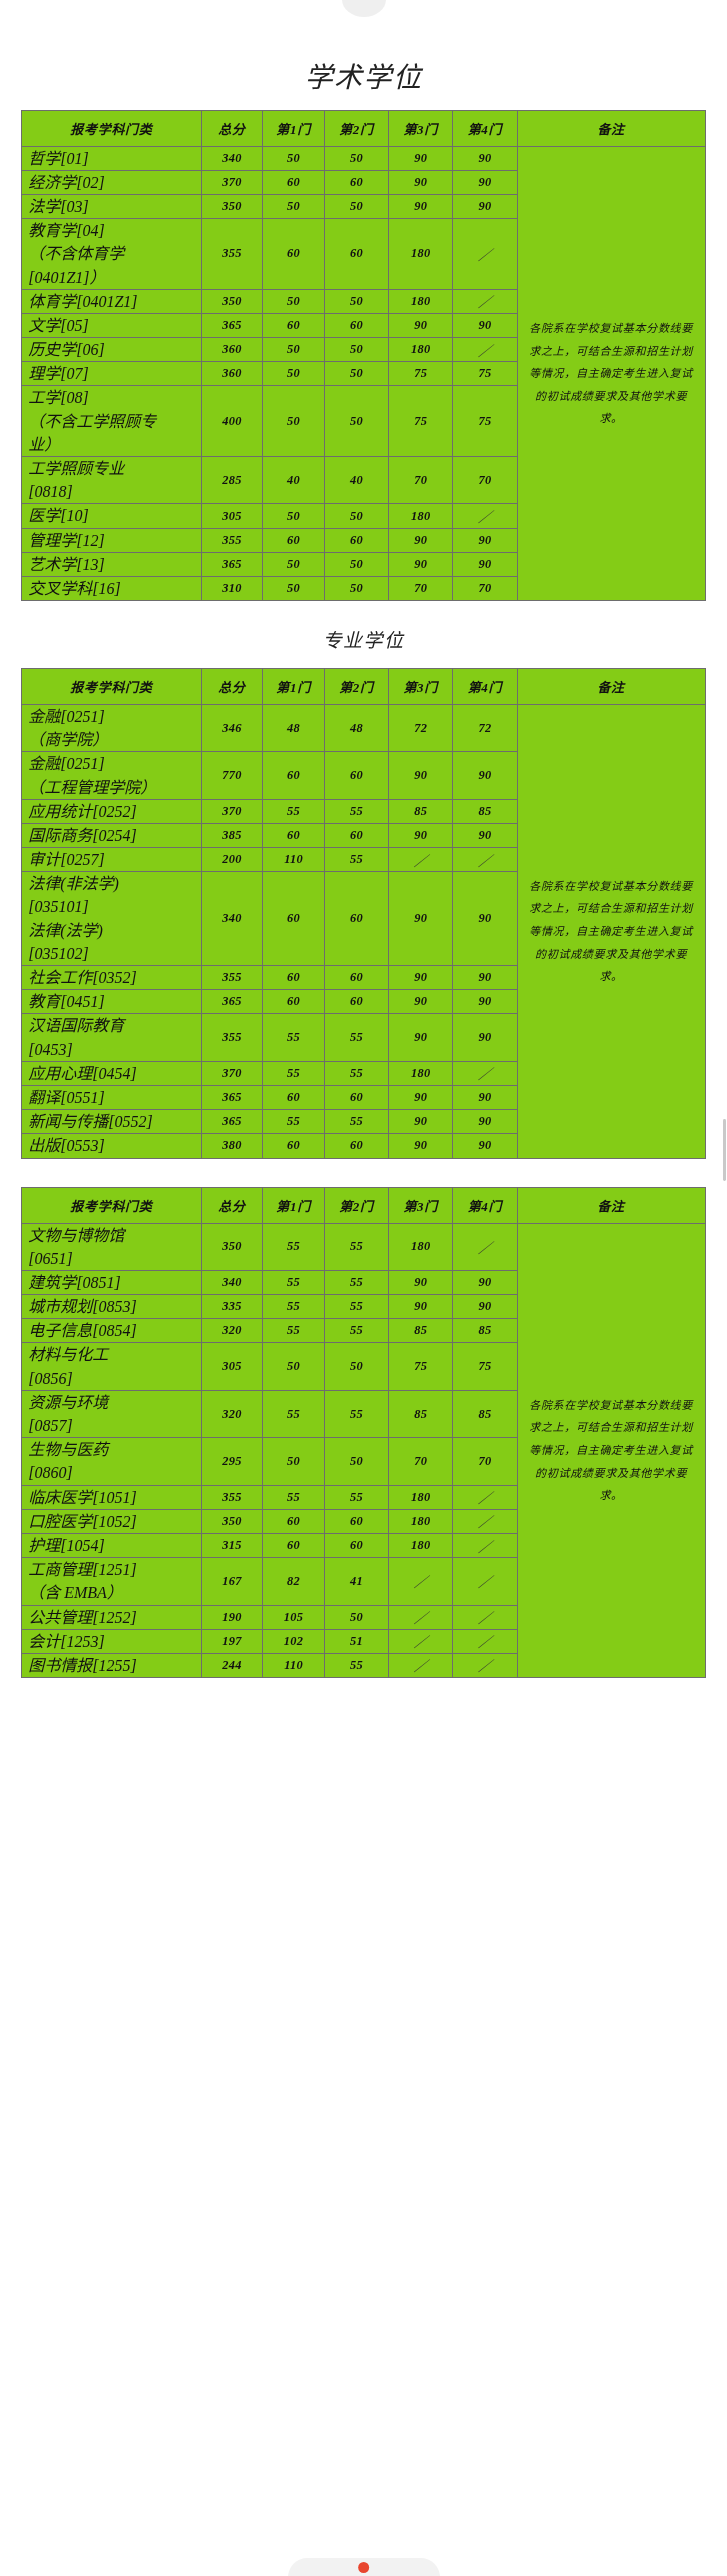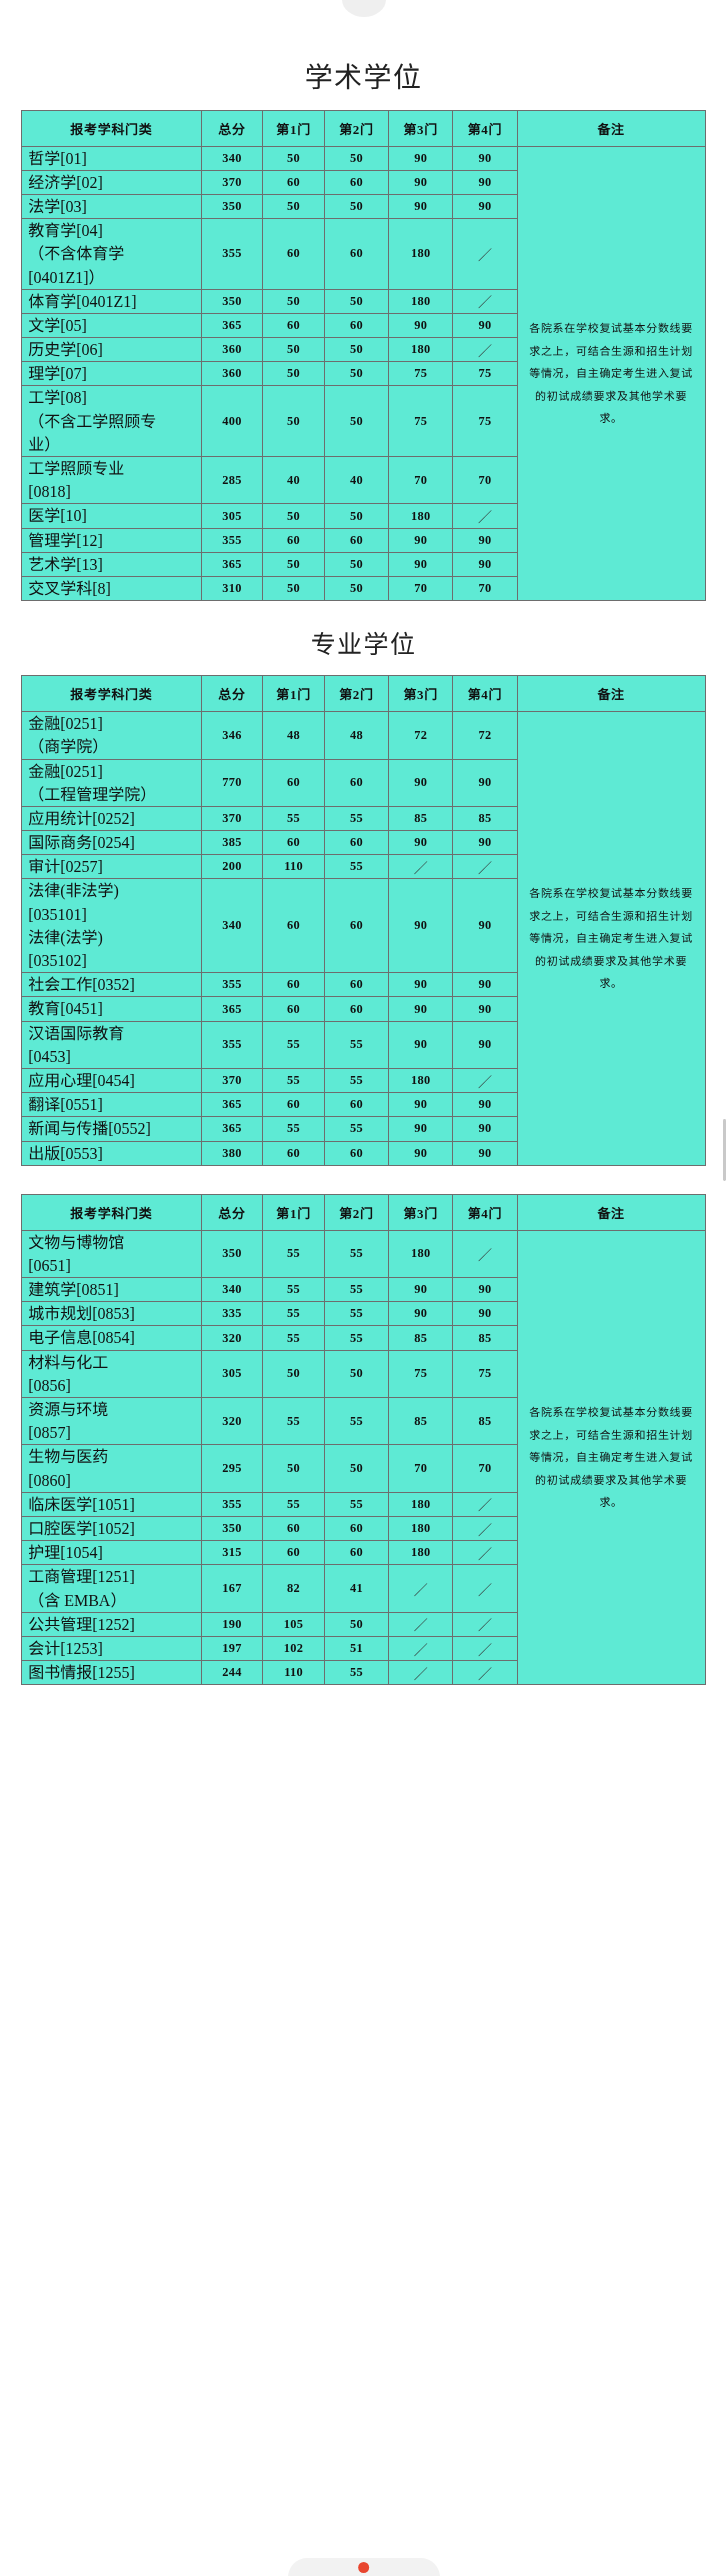--- a/index.html
+++ b/index.html
@@ -11,20 +11,21 @@
     color:#1a1a1a;
     -webkit-font-smoothing:antialiased;
   }
   .page{
     position:relative;
     width:727px;
     min-height:2576px;
     background:#fff;
     box-sizing:border-box;
     overflow:hidden;
+    font-style:italic;
   }
 
   
   .top-chrome{
     position:absolute;
     top:-18px;
     left:50%;
     transform:translateX(-50%);
     width:44px;height:35px;
     border-radius:50%;
@@ -36,32 +37,32 @@
   .section-title{
     text-align:center;
     font-size:28px;
     line-height:1.2;
     font-weight:400;
     letter-spacing:1.4px;
     color:#222;
     font-family:"Liberation Serif","DejaVu Serif",serif;
   }
   .title-1{ margin:61px 0 0 0; }
-  .title-2{ margin:0; padding:0; font-size:25px; }
+  .title-2{ margin:0; padding:0; font-size:19px; }
 
   .table-wrap{
     box-sizing:border-box;
     padding:0 21.4px 0 21px;
   }
 
   table.score{
     border-collapse:collapse;
     width:100%;
     table-layout:fixed;
-    background:#5eead4;
+    background:#84cc16;
   }
   table.score td,table.score th{
     border:0.7px solid #6d6d6d;
     text-align:center;
     vertical-align:middle;
     font-size:11.7px;
     padding:0 1.4px;
     color:#111;
     font-weight:bold;
     font-family:"Liberation Serif","DejaVu Serif",serif;
@@ -273,21 +274,21 @@
           </tr>
           <tr>
             <td class="subject">艺术学[13]</td>
             <td class="num">365</td>
             <td class="num">50</td>
             <td class="num">50</td>
             <td class="num">90</td>
             <td class="num">90</td>
           </tr>
           <tr>
-            <td class="subject">交叉学科[8]</td>
+            <td class="subject">交叉学科[16]</td>
             <td class="num">310</td>
             <td class="num">50</td>
             <td class="num">50</td>
             <td class="num">70</td>
             <td class="num">70</td>
           </tr>
         </tbody>
     </table>
   </div>
 

